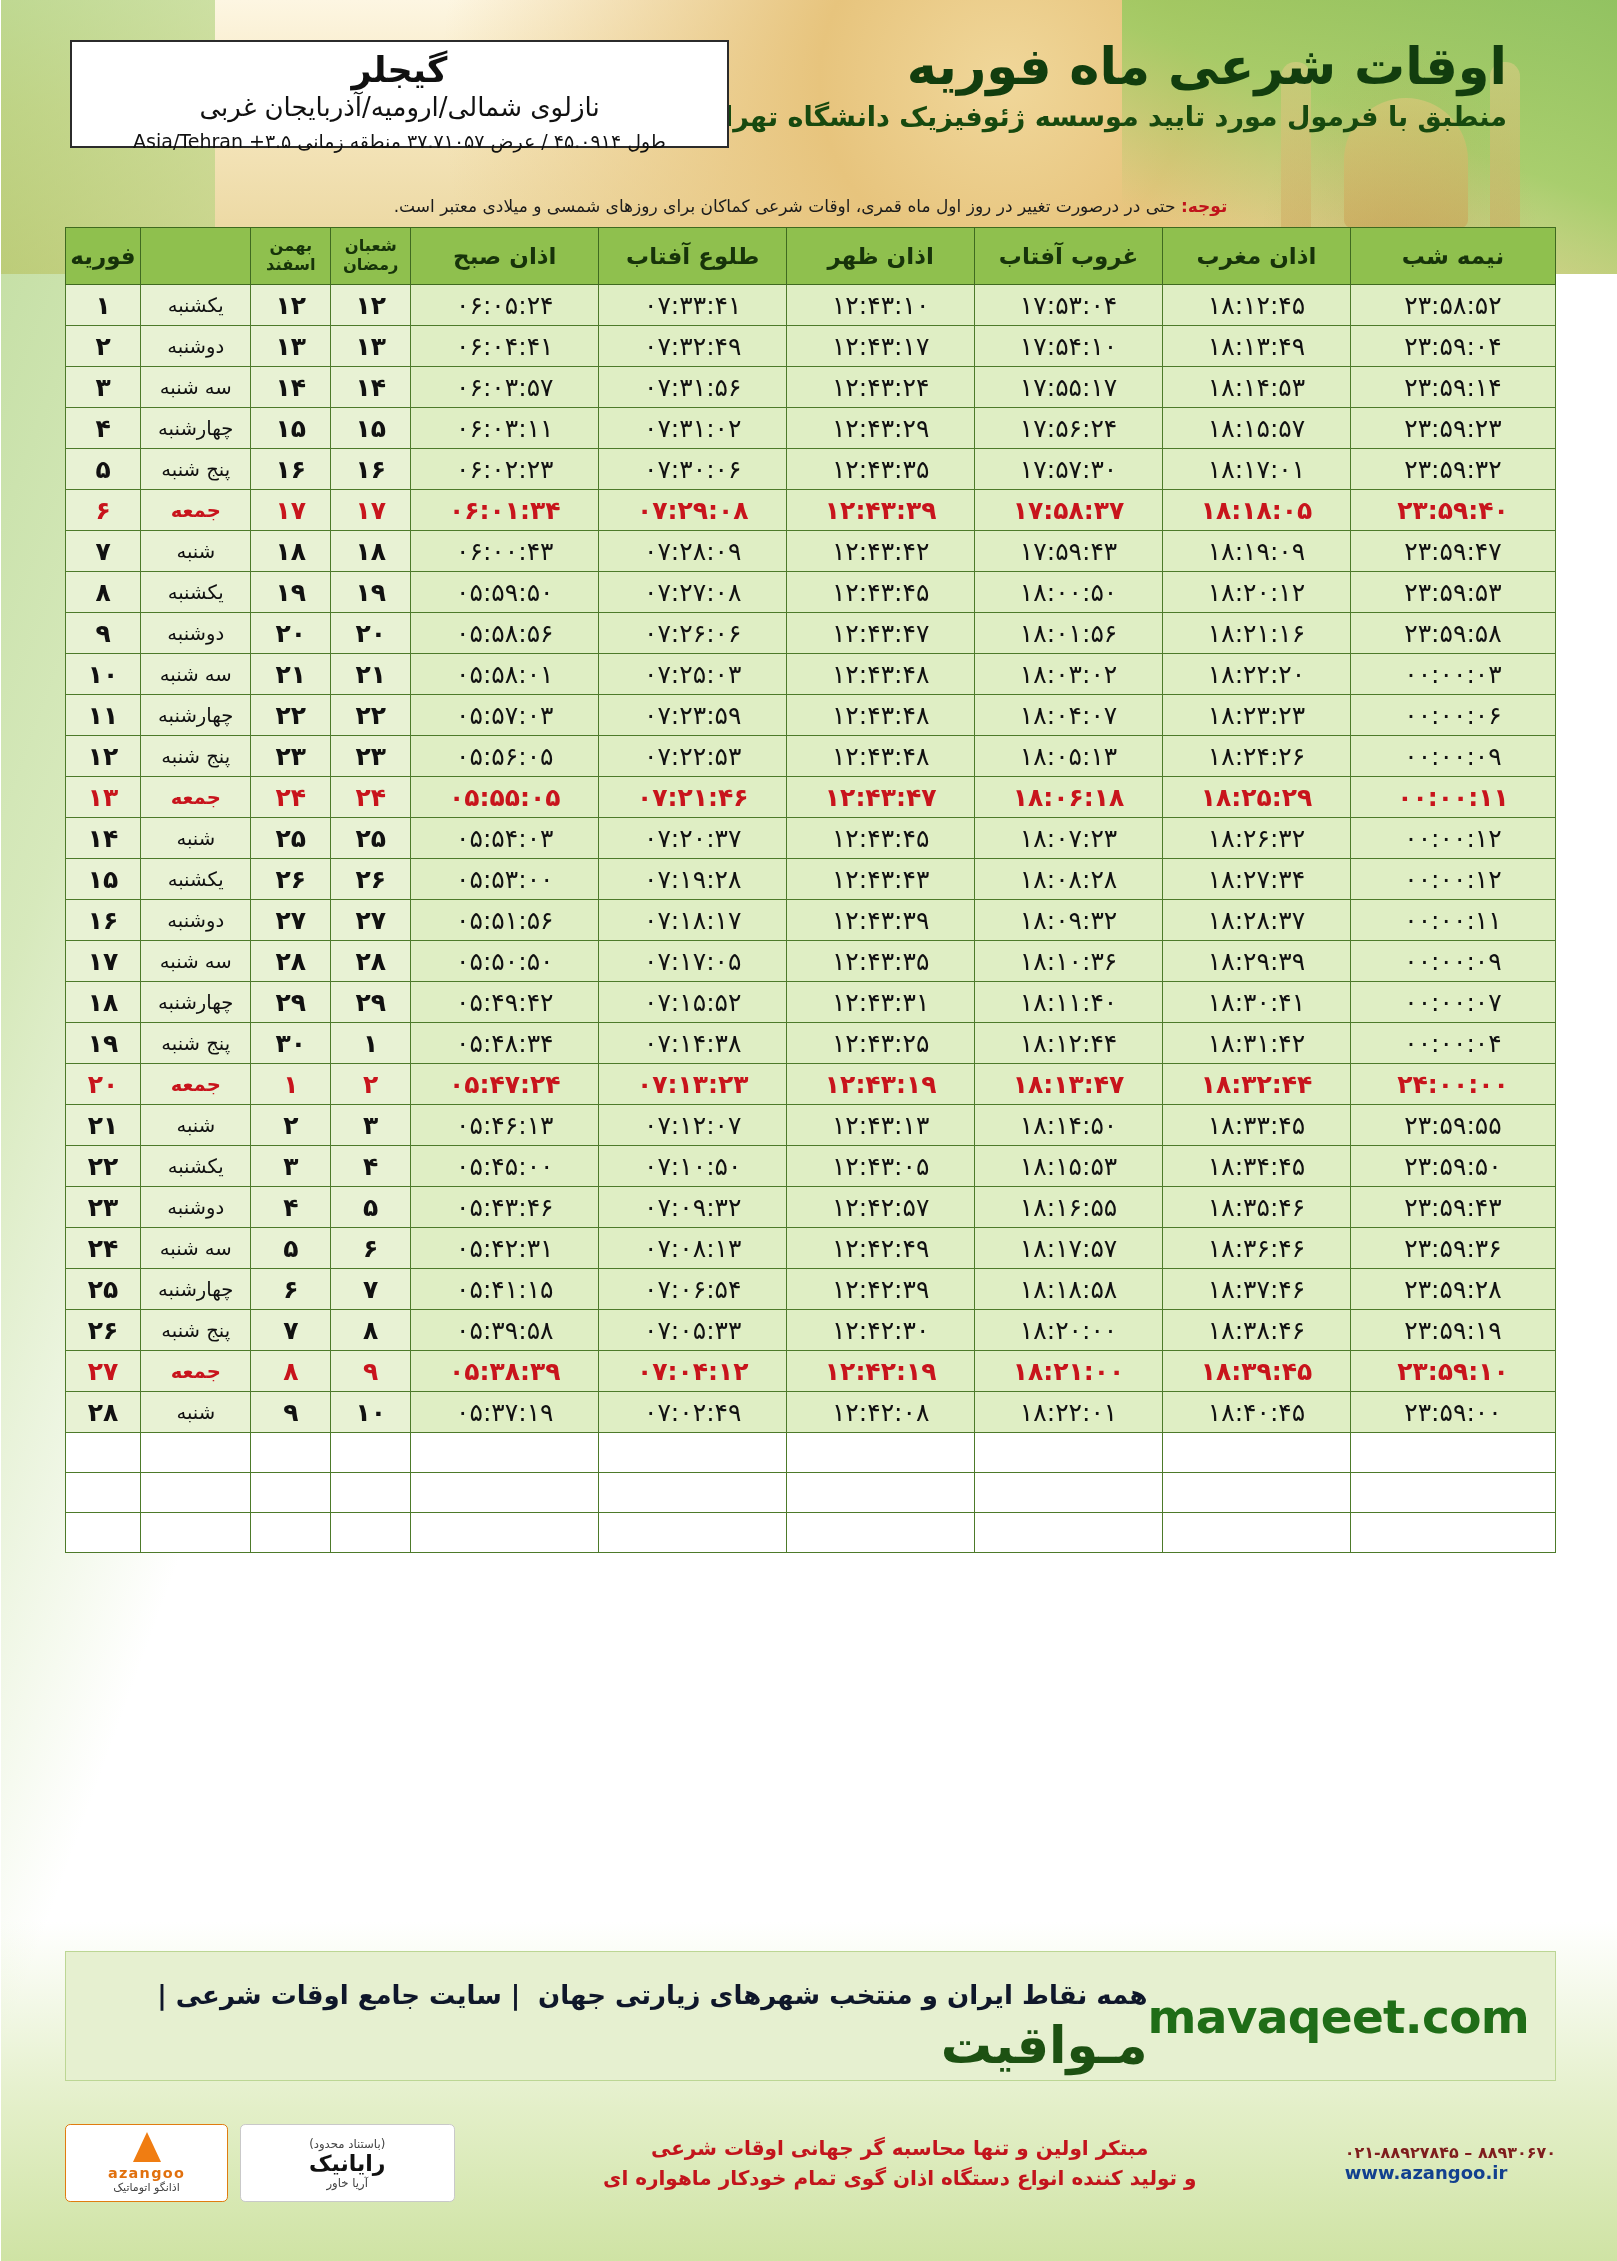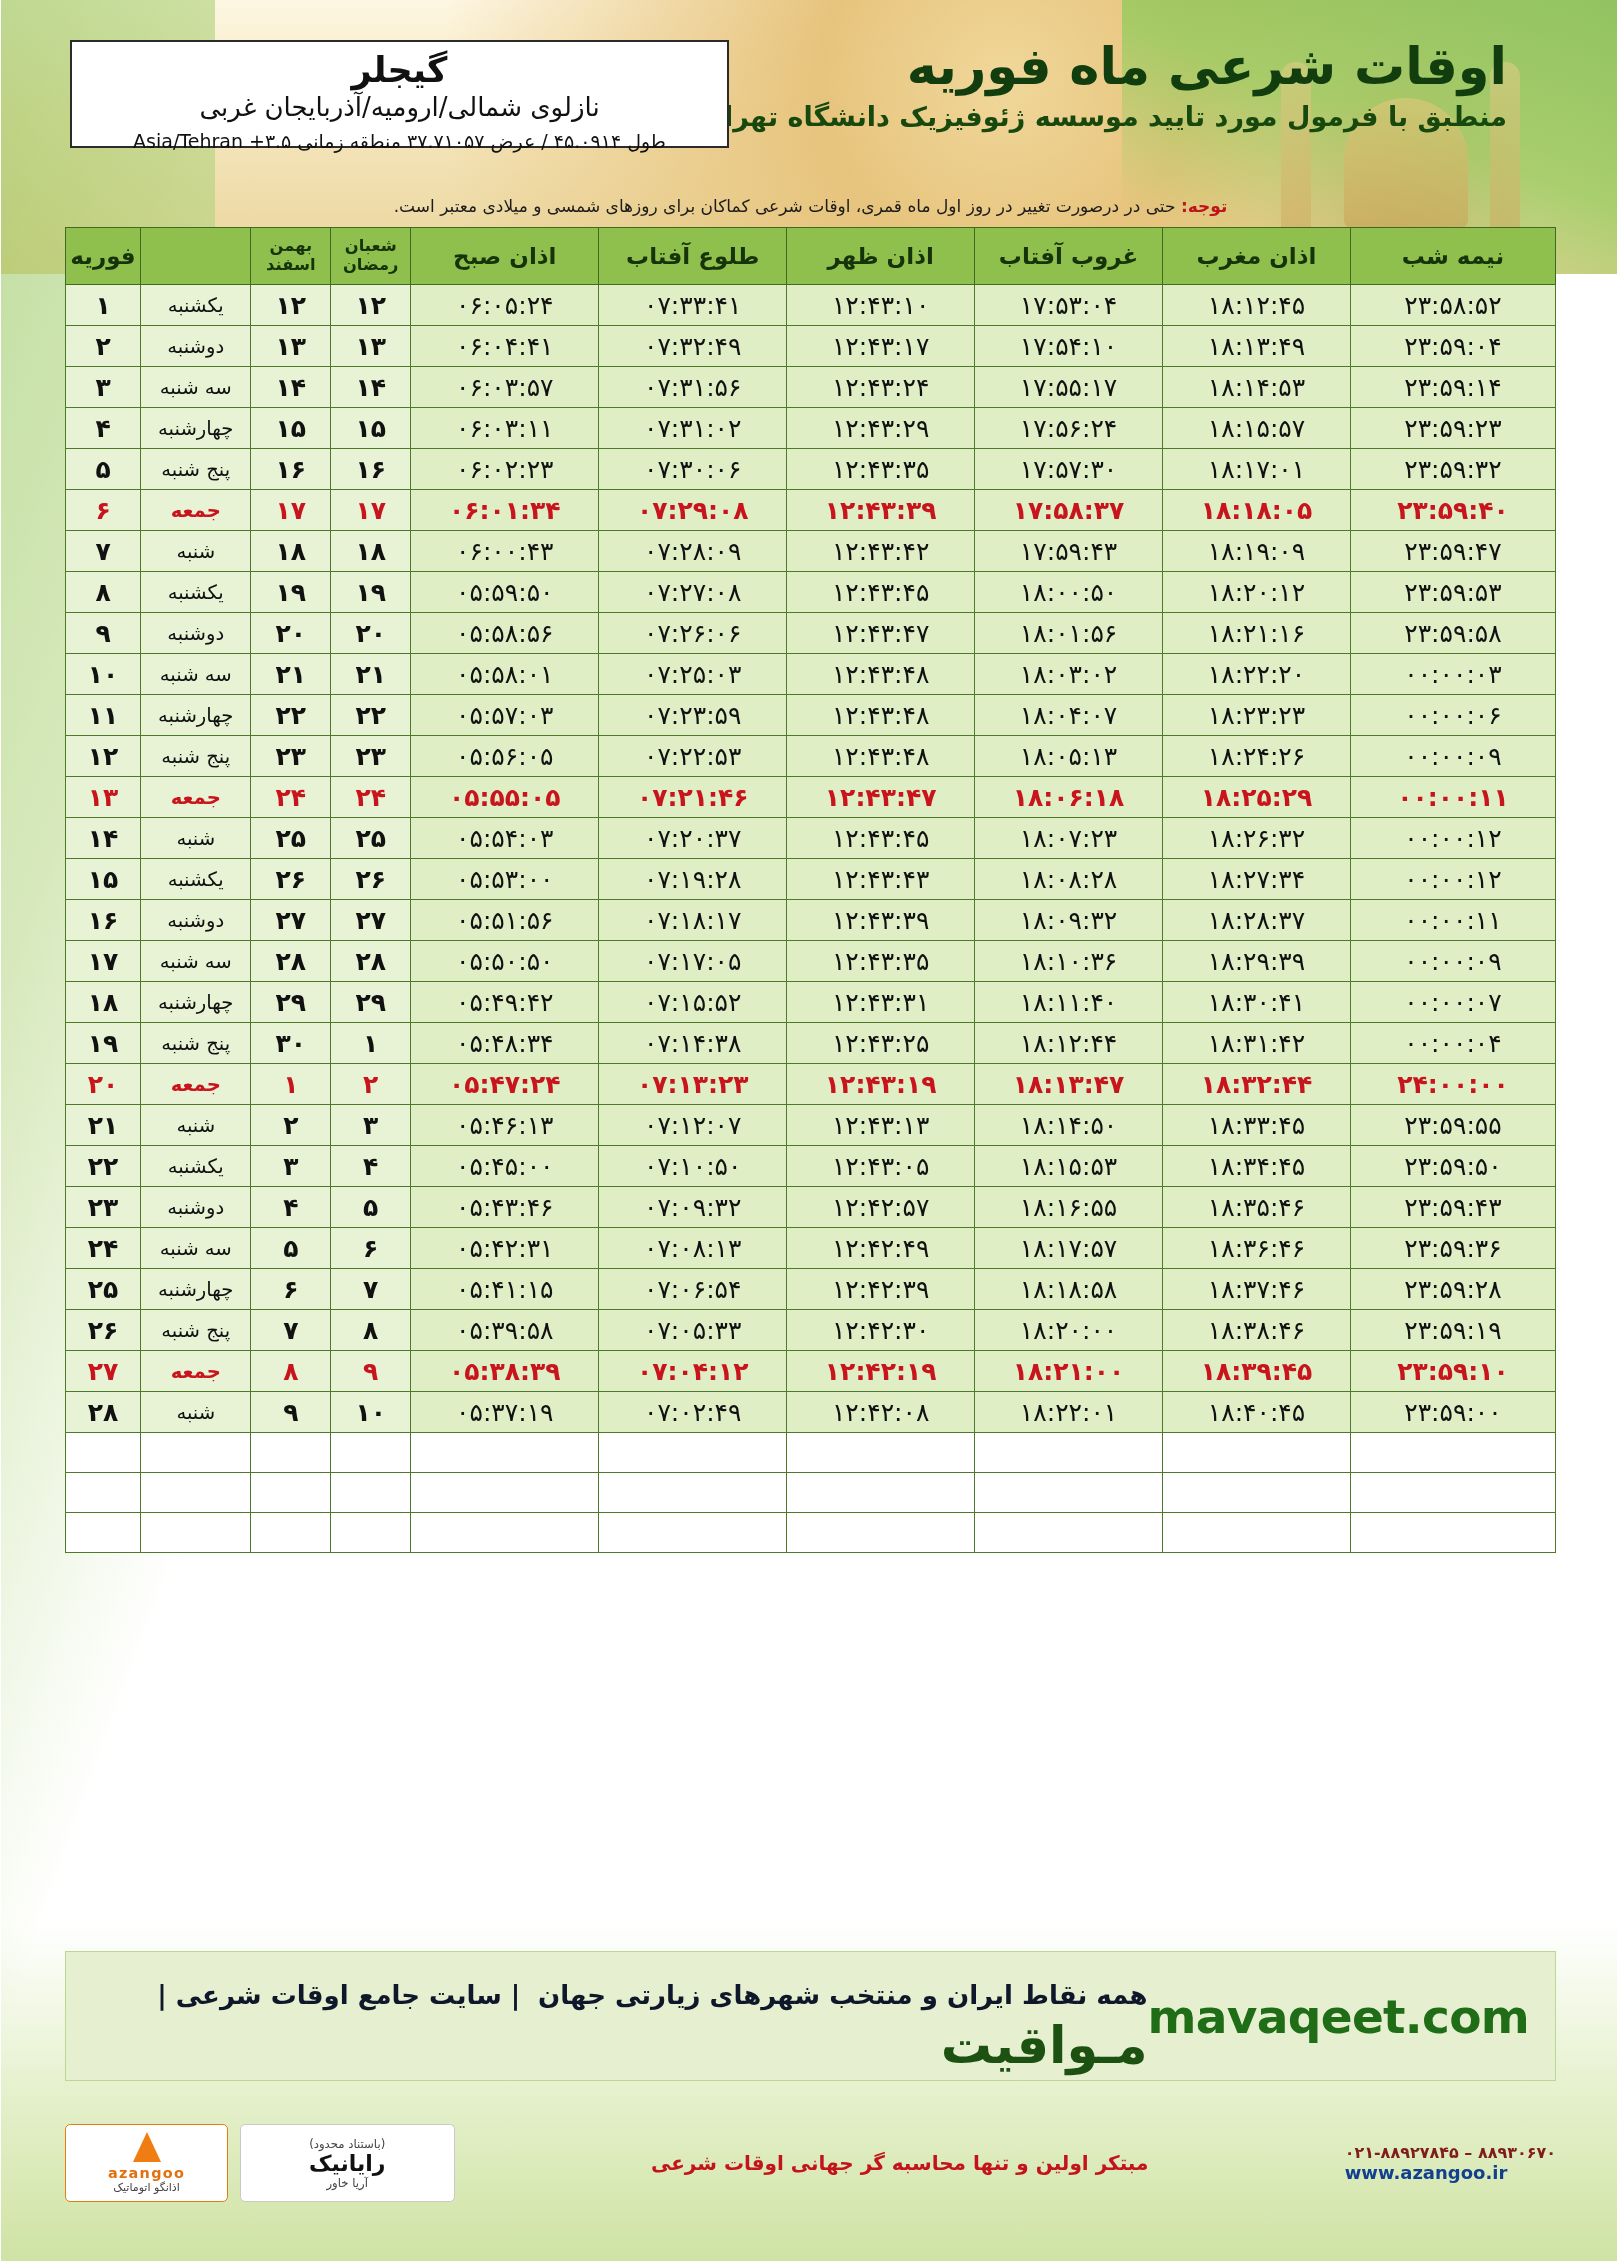--- a/index.html
+++ b/index.html
@@ -621,20 +621,21 @@
 </div>
 
 <div class="footer-bottom">
   <div class="contact">
     <div class="phone">۰۲۱-۸۸۹۲۷۸۴۵ – ۸۸۹۳۰۶۷۰</div>
     <div class="web">www.azangoo.ir</div>
   </div>
 
   <div class="slogan">
     <div>مبتکر اولین و تنها محاسبه گر جهانی اوقات شرعی</div>
+    <div>و تولید کننده انواع دستگاه اذان گوی تمام خودکار ماهواره ای</div>
   </div>
 
   <div class="logo-row">
     <div class="logo-rayanik">
       <div class="r2">(باستناد محدود)</div>
       <div class="r1">رایانیک</div>
       <div class="r2">آریا خاور</div>
     </div>
     <div class="logo-azangoo">
       <div class="flame"></div>

